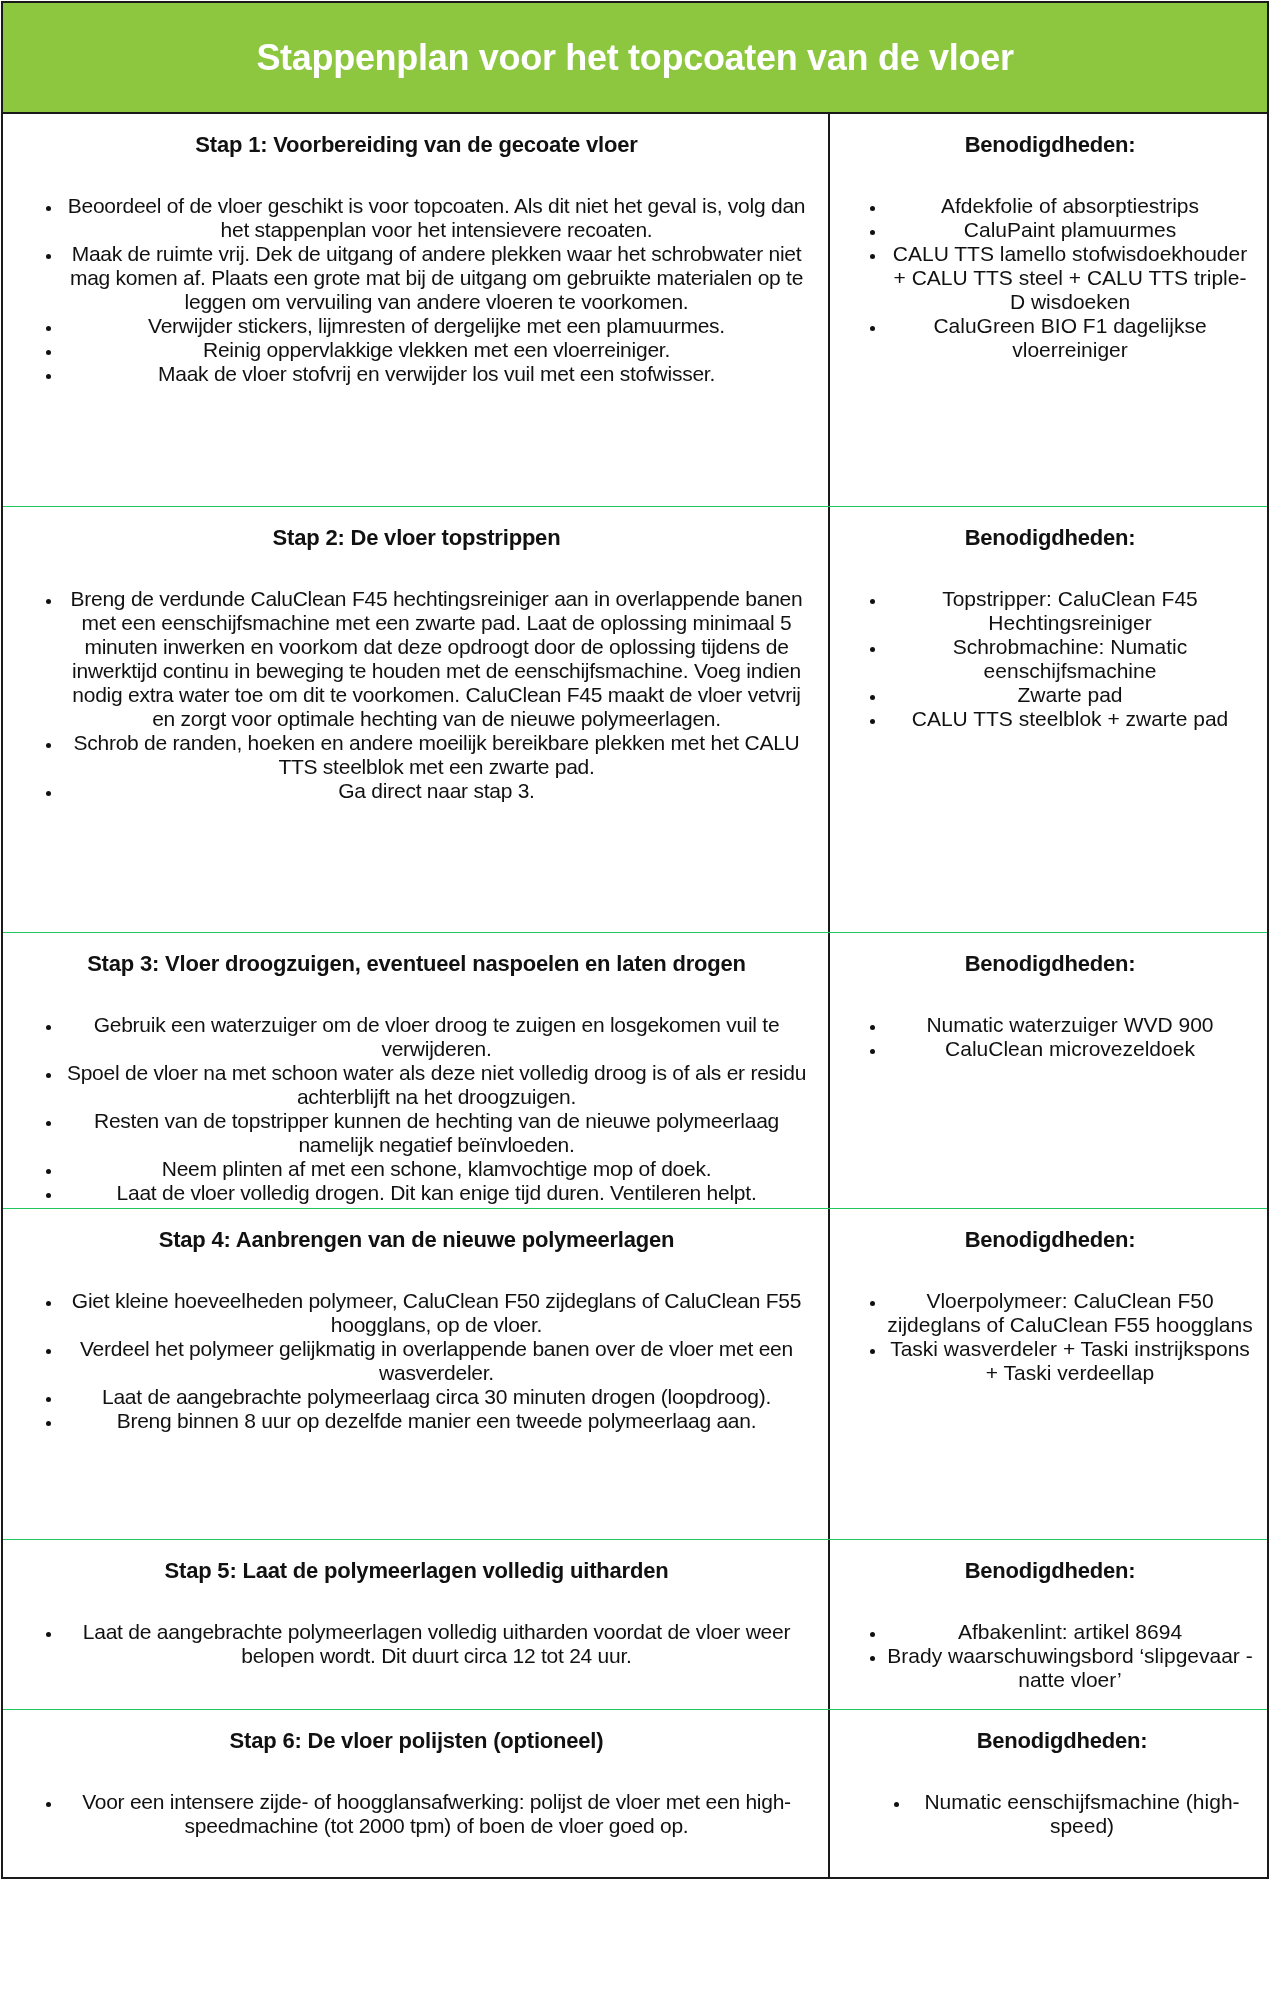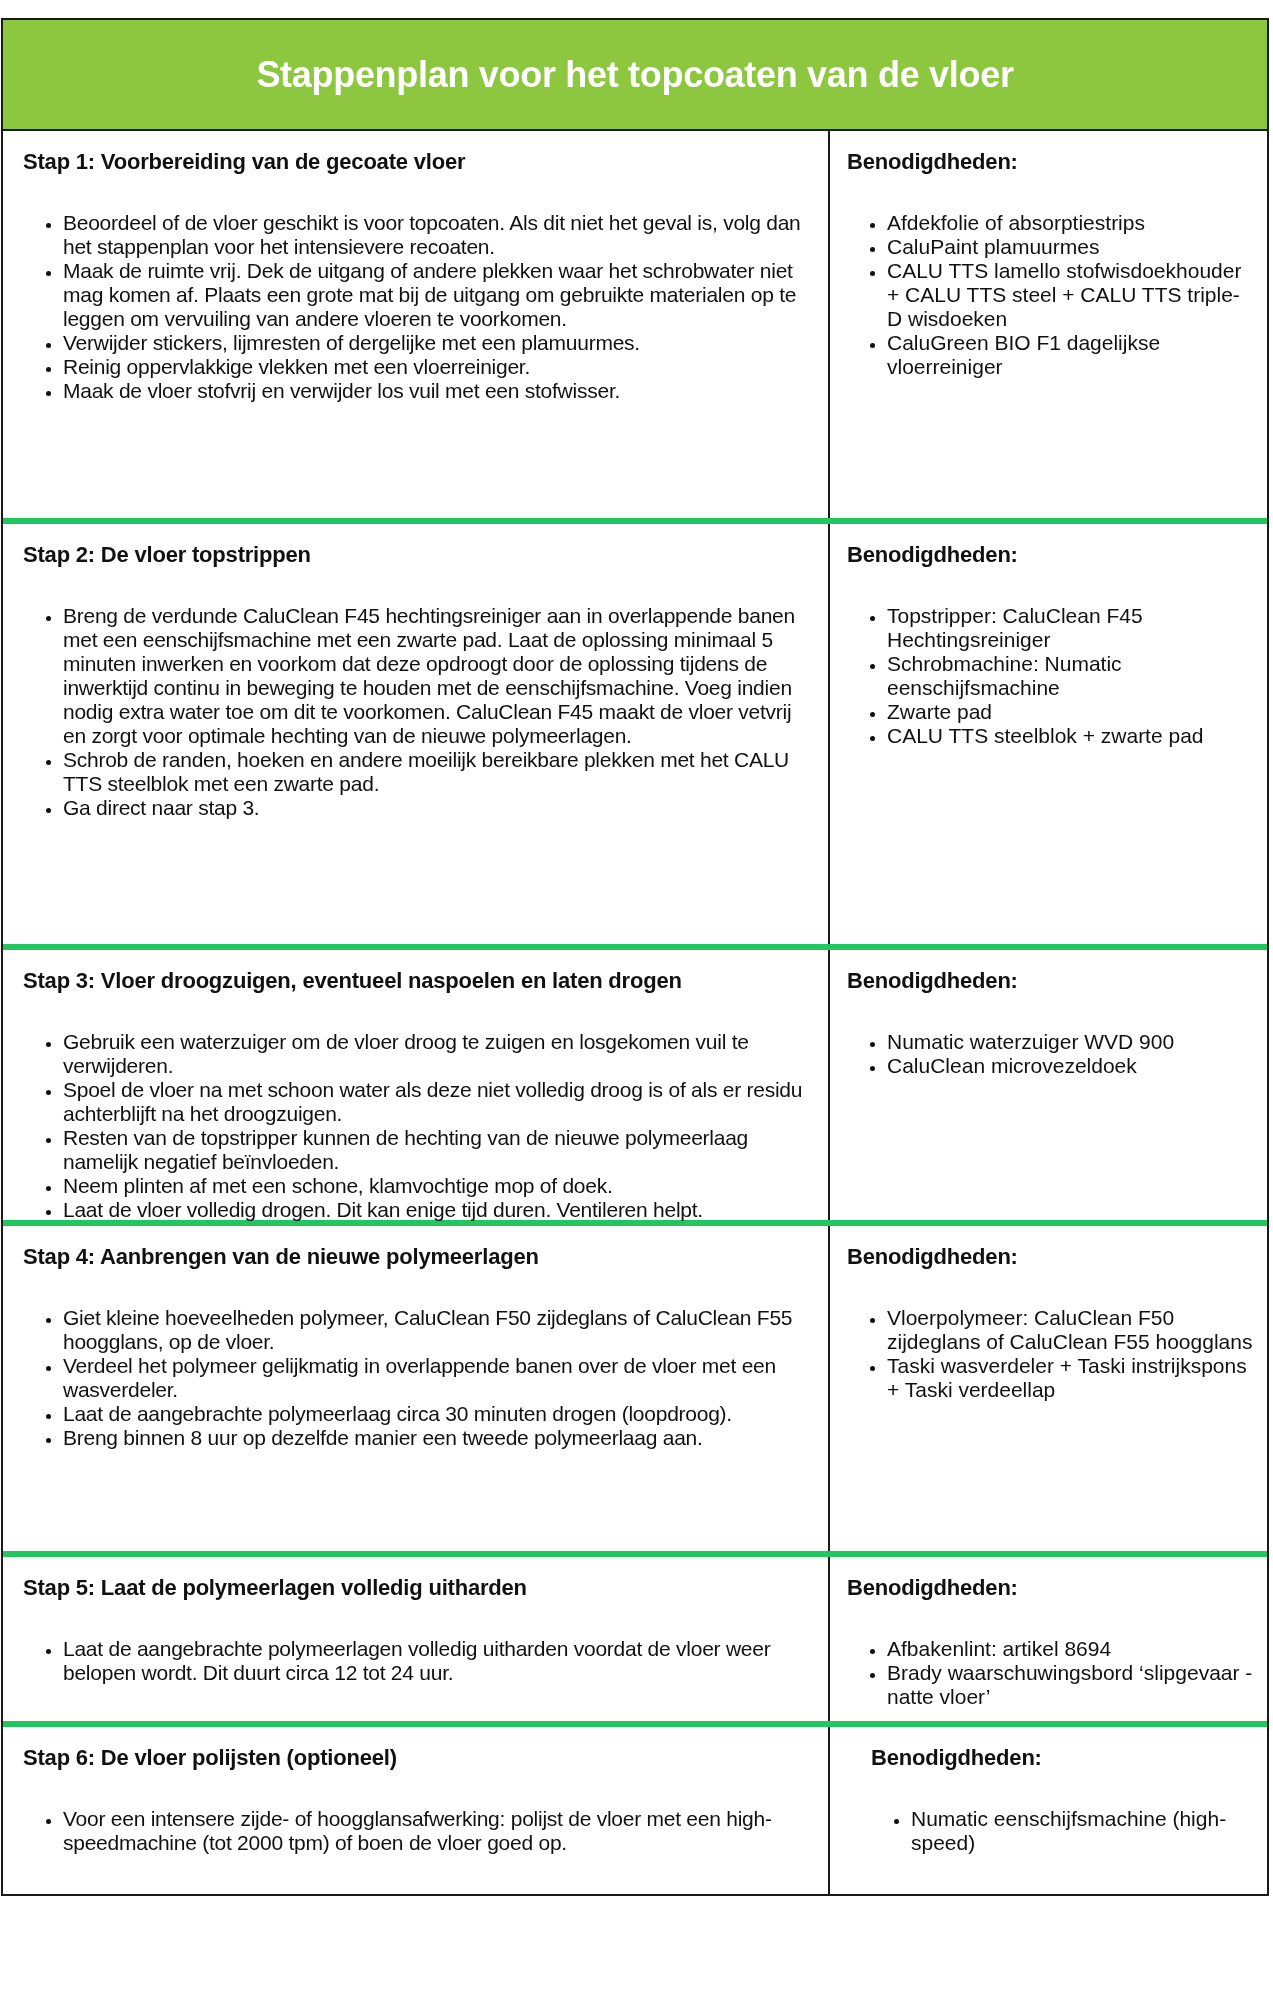--- a/index.html
+++ b/index.html
@@ -10,44 +10,45 @@
     body {
       width: 1273px;
       height: 2000px;
       overflow: hidden;
       font-family: "Liberation Sans", "DejaVu Sans", sans-serif;
       color: #111111;
     }
     .sheet {
       position: absolute;
       left: 1px;
-      top: 18px;
+      top: 1px;
       width: 1268px;
       border: 2px solid #1a1a1a;
       box-sizing: border-box;
+      text-align: center;
     }
     .title-bar {
       height: 111px;
       background: #8dc63f;
       border-bottom: 2px solid #1a1a1a;
       display: flex;
       align-items: center;
       justify-content: center;
       box-sizing: border-box;
     }
     .title-bar h1 {
       margin: 0;
       color: #ffffff;
       font-size: 36px;
       font-weight: bold;
       letter-spacing: -0.3px;
     }
     .row {
       display: flex;
-      border-bottom: 6px solid #22c55e;
+      border-bottom: 1px solid #22c55e;
       box-sizing: border-box;
     }
     .row:last-child { border-bottom: none; gap: 24px; }
     .cell-main {
       width: 827px;
       border-right: 2px solid #1a1a1a;
       padding: 16px 18px 14px 20px;
       box-sizing: border-box;
     }
     .cell-side {

